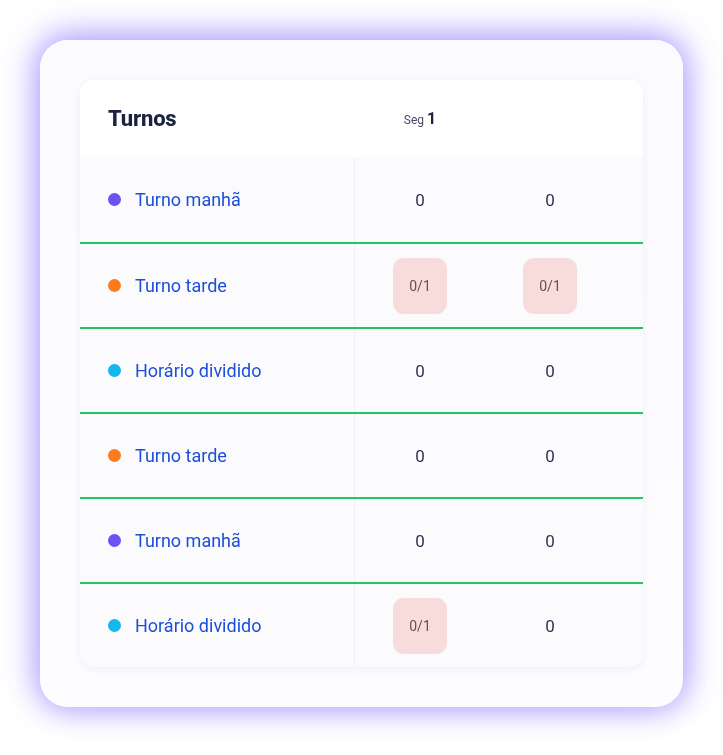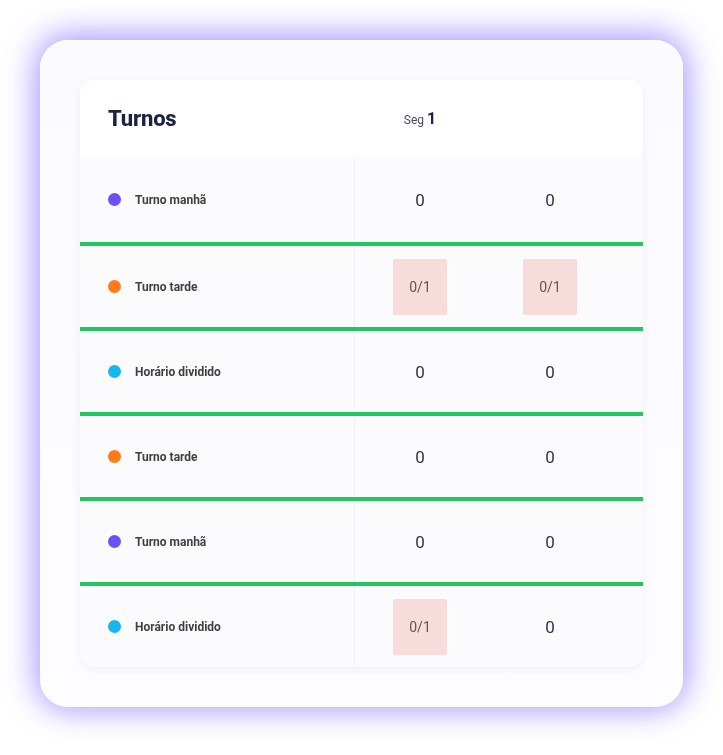--- a/index.html
+++ b/index.html
@@ -54,21 +54,21 @@
       font-weight: 700;
       color: #1c2340;
       margin-left: 3px;
     }
     .body {
       background: #fbfbfe;
     }
     .data-row {
       padding: 0 28px;
       height: 85px;
-      border-top: 4px solid #22c55e;
+      border-top: 2px solid #22c55e;
       position: relative;
     }
     .data-row:first-child {
       border-top: none;
     }
     .body .data-row .name-cell {
       border-right: 1px solid #eef0f6;
       height: 100%;
       display: flex;
       align-items: center;
@@ -78,42 +78,42 @@
       align-items: center;
       gap: 14px;
     }
     .dot {
       width: 13px;
       height: 13px;
       border-radius: 50%;
       flex-shrink: 0;
     }
     .shift-name {
-      font-size: 12px;
-      color: #404040;
-      font-weight: 700;
+      font-size: 18px;
+      color: #1d4ed8;
+      font-weight: 400;
     }
     .value-cell {
       display: flex;
       align-items: center;
       justify-content: center;
     }
     .value-plain {
       font-size: 17px;
       color: #2e344f;
     }
     .value-badge {
       display: inline-flex;
       align-items: center;
       justify-content: center;
       background: #f8dcdc;
       color: #6d4e4e;
       font-size: 14px;
       padding: 20px 16px;
-      border-radius: 2px;
+      border-radius: 11px;
       min-width: 50px;
     }
   </style>
 </head>
 <body>
 
 <div class="outer-wrap">
   <div class="card">
     <div class="header-row">
       <div class="title">Turnos</div>

